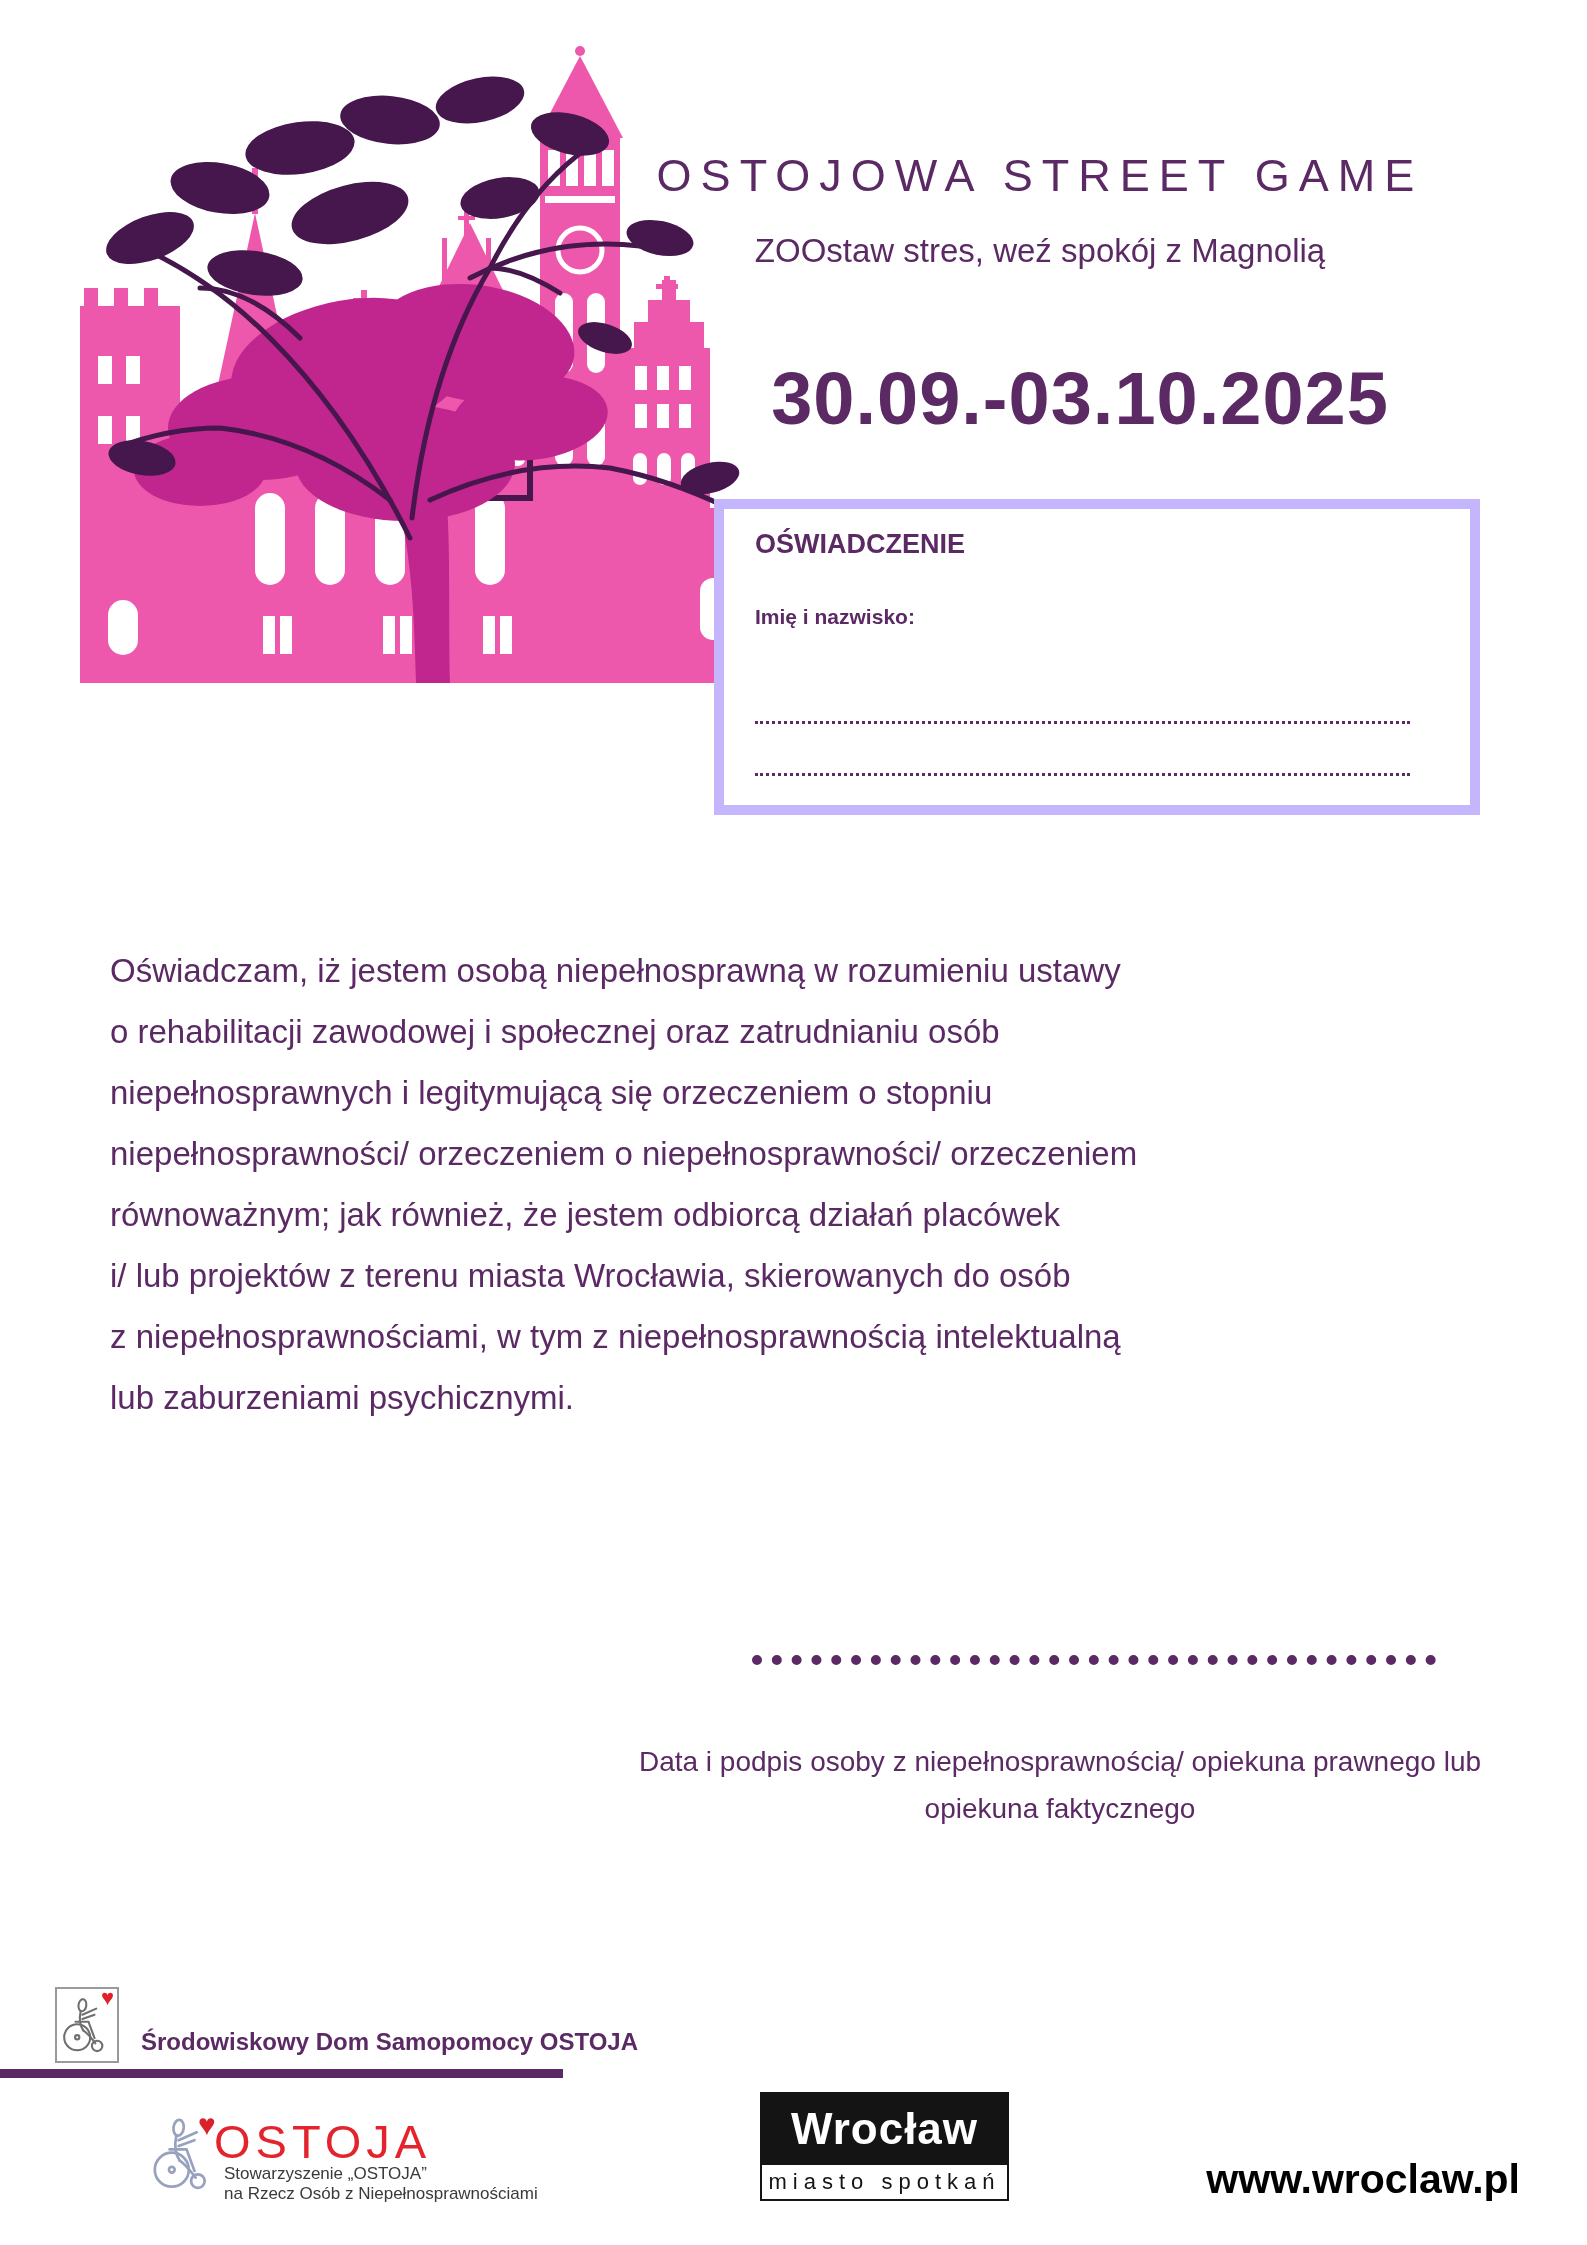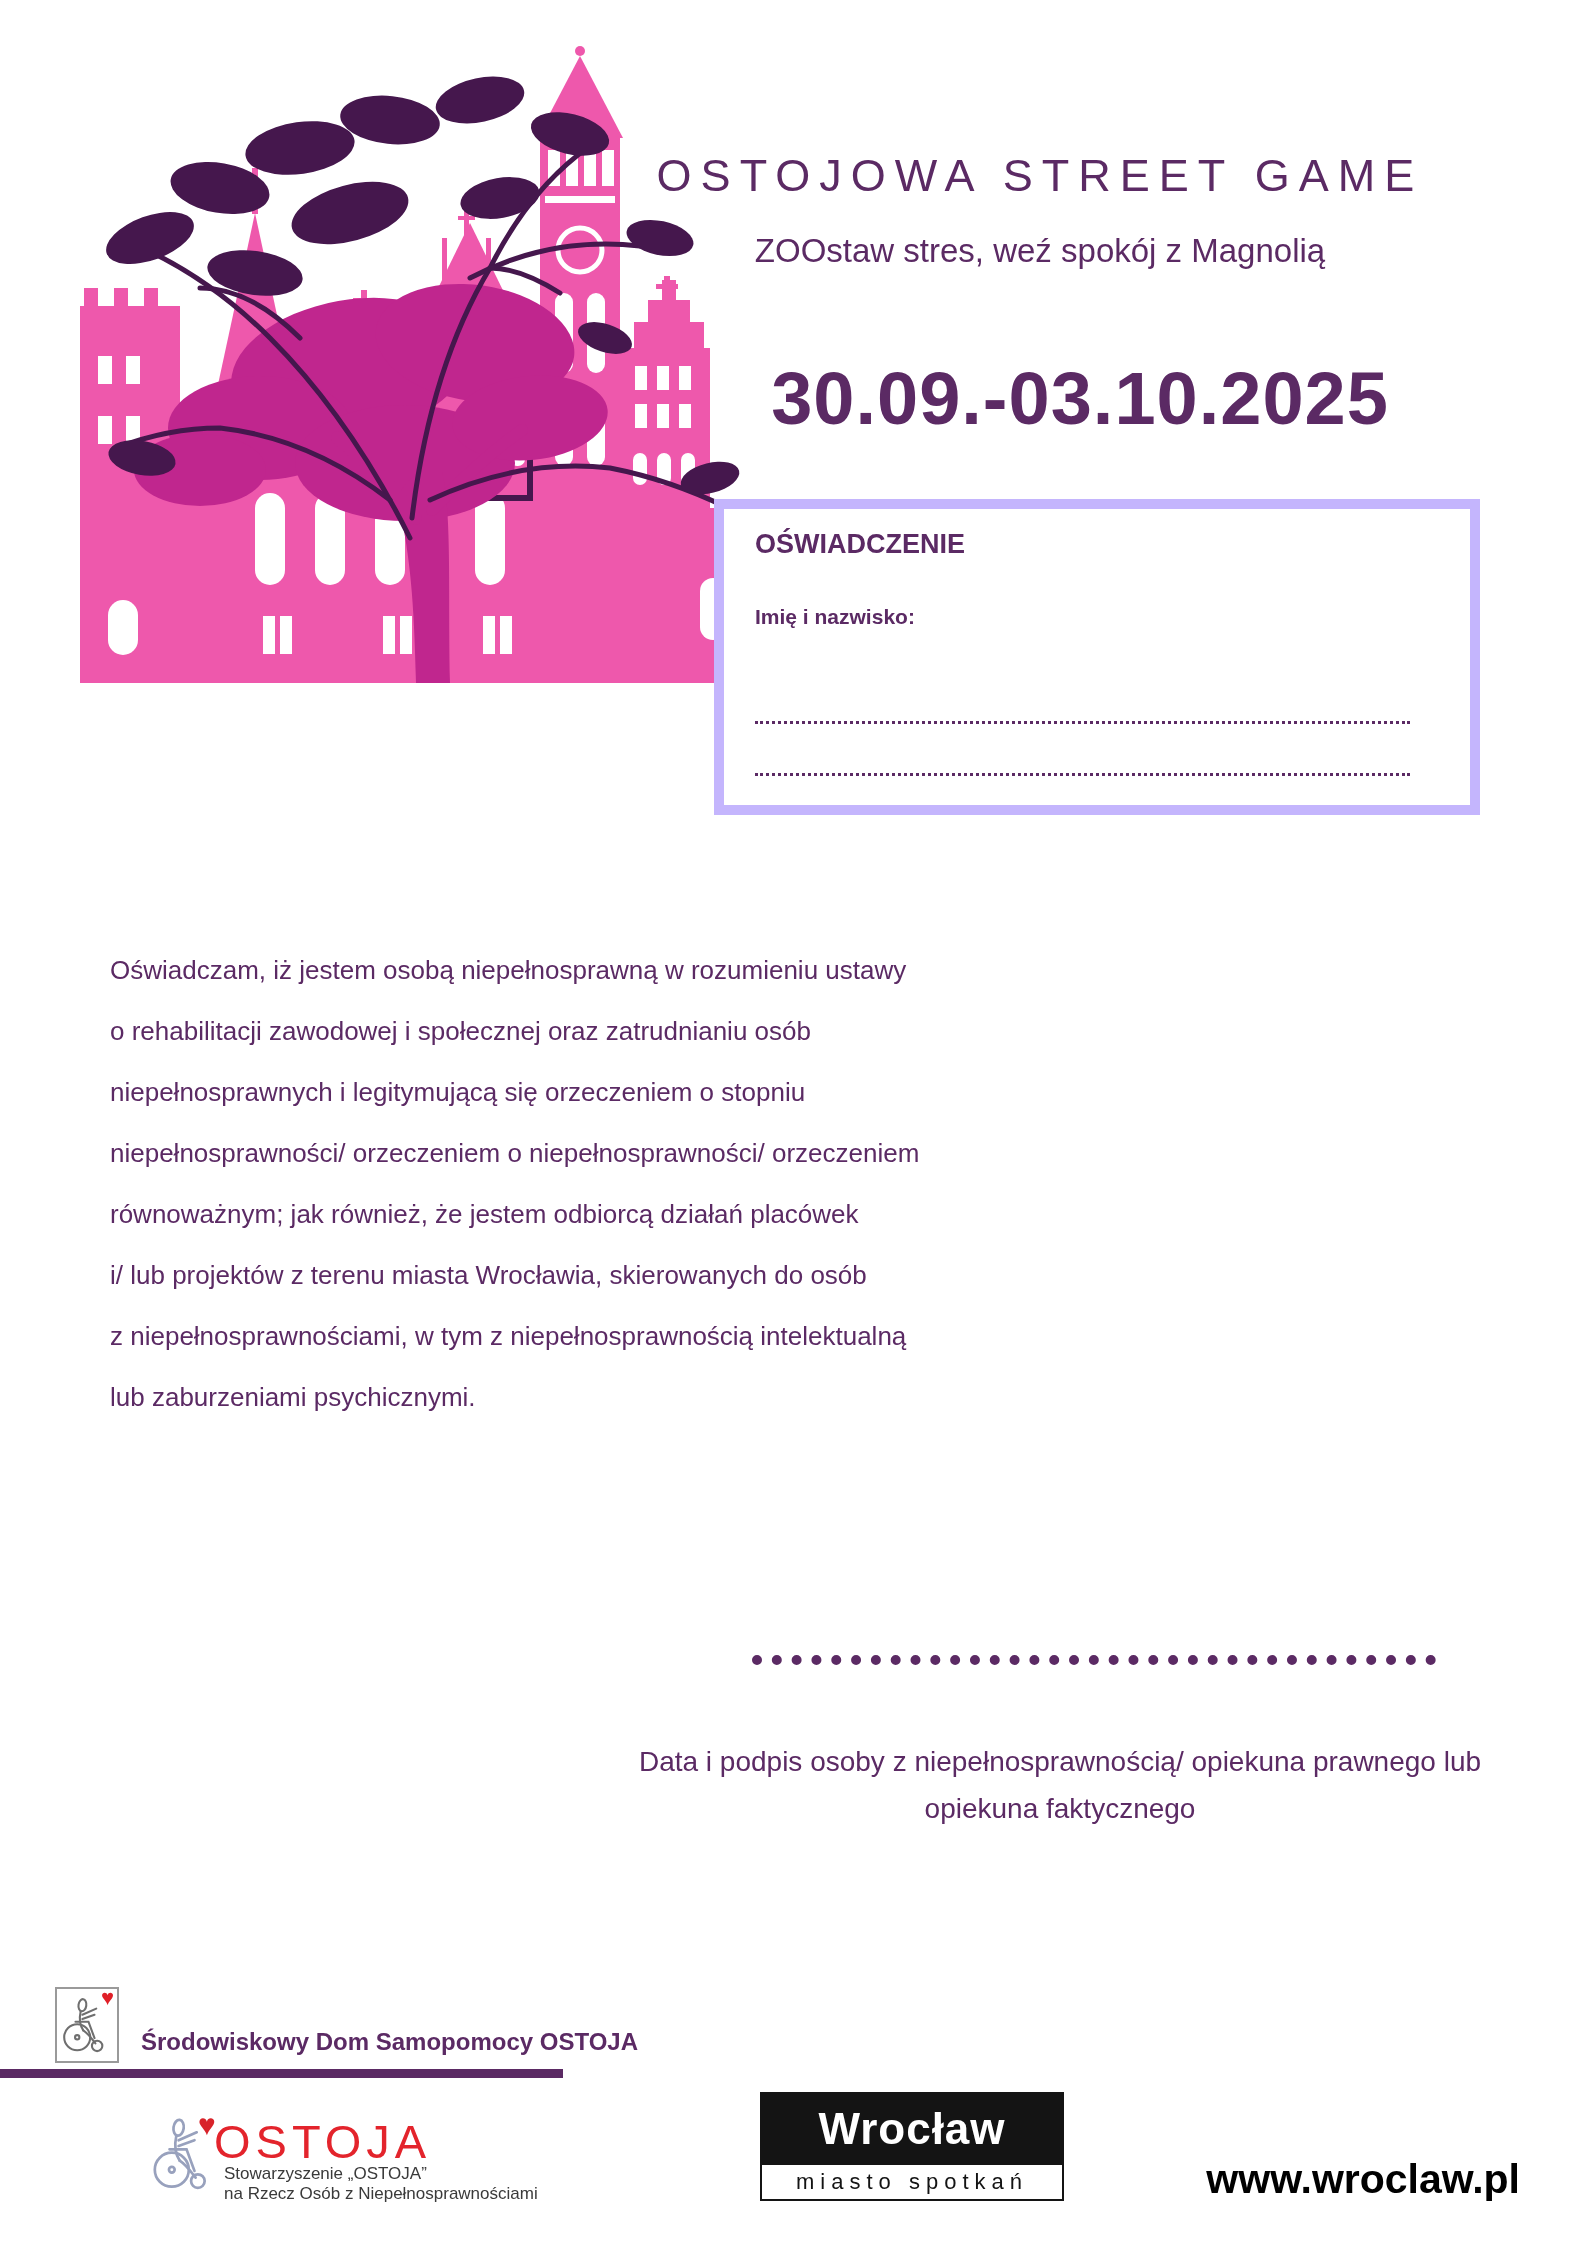--- a/index.html
+++ b/index.html
@@ -19,21 +19,21 @@
   .decl-box{left:714px;top:499px;width:746px;height:296px;border:10px solid #c4b5fd;
             background:#fff;padding:0 0 0 0;}
   .decl-heading{position:absolute;left:31px;top:20px;font-size:27px;font-weight:bold;color:#5b2a64;}
   .decl-name-label{position:absolute;left:31px;top:96px;font-size:21px;font-weight:bold;color:#5b2a64;}
   .decl-dotline{position:absolute;left:31px;width:655px;height:0;
                 border-bottom:3px dotted #5b2a64;}
   .decl-dotline.l1{top:212px;}
   .decl-dotline.l2{top:264px;}
 
   
-  .statement{left:110px;top:940px;width:1400px;font-size:26px;line-height:61px;
+  .statement{left:110px;top:940px;width:1400px;font-size:33px;line-height:61px;
              color:#5b2a64;white-space:pre-line;}
 
   
   .sig-dots{left:752px;top:1655px;width:684px;height:0;border-bottom:10px dotted #5b2a64;}
   .sig-caption{left:420px;top:1738px;width:1280px;text-align:center;color:#5b2a64;
                font-size:28px;line-height:47px;white-space:pre-line;}
 
   
   .sds-logo-box{left:55px;top:1987px;width:60px;height:72px;border:2px solid #9a9a9a;background:#fff;}
   .sds-heart{position:absolute;right:3px;top:-2px;color:#e02028;font-size:22px;line-height:22px;}
@@ -41,21 +41,21 @@
   .footer-rule{left:0;top:2069px;width:563px;height:9px;background:#5b2a64;}
 
   .ostoja-logo{left:140px;top:2106px;width:420px;height:100px;}
   .ostoja-wheelchair{position:absolute;left:8px;top:5px;width:68px;height:88px;color:#98a1bd;}
   .ostoja-heart{position:absolute;left:58px;top:4px;color:#d8232a;font-size:30px;line-height:30px;}
   .ostoja-name{position:absolute;left:74px;top:8px;font-size:47px;letter-spacing:5px;
                color:#e3242c;font-weight:400;}
   .ostoja-line1{position:absolute;left:84px;top:58px;font-size:17px;color:#3a3a3a;white-space:nowrap;}
   .ostoja-line2{position:absolute;left:84px;top:78px;font-size:17px;color:#3a3a3a;white-space:nowrap;}
 
-  .wroclaw-logo{left:760px;top:2092px;width:304px;}
+  .wroclaw-logo{left:760px;top:2092px;width:249px;}
   .wroclaw-top{height:73px;background:#141414;display:flex;align-items:center;justify-content:center;}
   .wroclaw-city{color:#fff;font-size:44px;font-weight:bold;letter-spacing:1px;}
   .wroclaw-bottom{height:34px;border:2px solid #141414;border-top:none;background:#fff;
                   display:flex;align-items:center;justify-content:center;text-align:center;}
   .wroclaw-tagline{color:#141414;font-size:22px;letter-spacing:6px;}
   .website{left:1160px;top:2156px;width:360px;text-align:right;font-size:41px;font-weight:bold;color:#000;}
 
   .sketch{stroke:currentColor;fill:none;stroke-width:2.4;stroke-linecap:round;}
 </style>
 </head>

